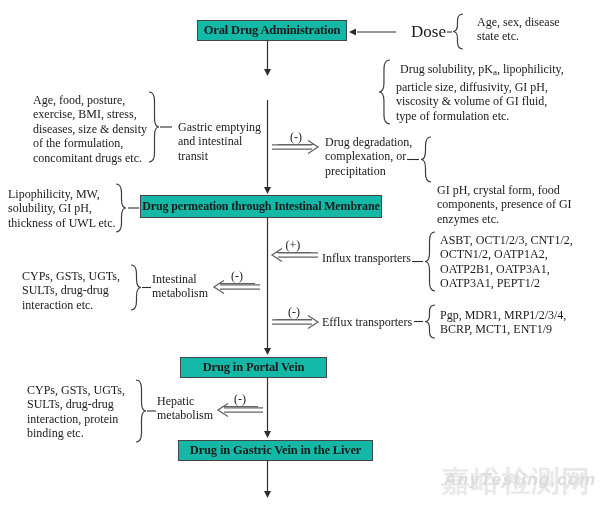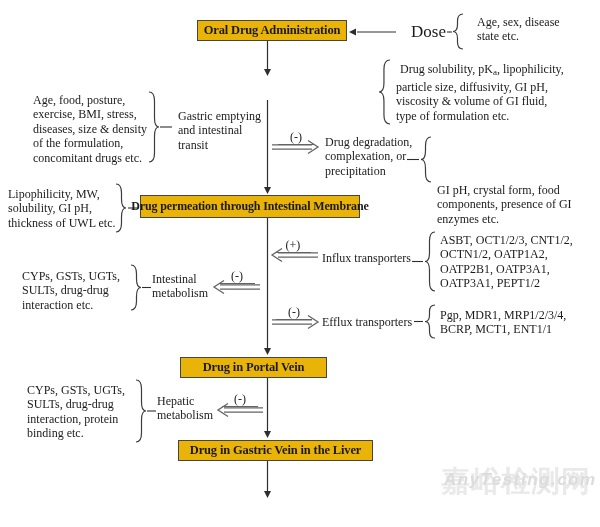--- a/index.html
+++ b/index.html
@@ -12,21 +12,21 @@
   .thin polygon { fill:#2e2e2e; stroke:none; }
   line.conn { stroke:#2e2e2e; stroke-width:1.1; }
   g.harrow line { stroke:#636363; stroke-width:1.3; }
   g.harrow path { stroke:#636363; stroke-width:1.3; fill:none; }
   path.brace { stroke:#3c3c3c; stroke-width:1.2; fill:none; }
   .txt {
     position:absolute; font-size:12px; line-height:14.4px;
     white-space:pre-line; letter-spacing:0;
   }
   .box {
-    position:absolute; border:1.2px solid #454545; background:#eab308;
+    position:absolute; border:1.2px solid #454545; background:#14b8a6;
     display:flex; align-items:center; justify-content:center;
     font-weight:bold; font-size:12px; white-space:nowrap; letter-spacing:-0.15px;
     box-sizing:border-box;
     font-family:Liberation Serif, serif;
   }
   .sign {
     position:absolute; width:36px; text-align:center; font-size:12px;
     line-height:12px; padding-bottom:1px; border-bottom:1.3px solid #636363;
   }
   sub.pka { font-size:9px; vertical-align:-2px; line-height:0; }
@@ -113,39 +113,39 @@
     <path class="brace" d="M 149 92 Q 154.5 92 154.5 101 L 154.5 118 Q 154.5 127 159 127 Q 154.5 127 154.5 136 L 154.5 153 Q 154.5 162 149 162"></path>
     <path class="brace" d="M 431 137 Q 425.5 137 425.5 146 L 425.5 150.5 Q 425.5 159.5 421 159.5 Q 425.5 159.5 425.5 168.5 L 425.5 173 Q 425.5 182 431 182"></path>
     <path class="brace" d="M 116 184 Q 121.5 184 121.5 193 L 121.5 199 Q 121.5 208 126 208 Q 121.5 208 121.5 217 L 121.5 223 Q 121.5 232 116 232"></path>
     <path class="brace" d="M 435 232 Q 429.5 232 429.5 241 L 429.5 252.5 Q 429.5 261.5 425 261.5 Q 429.5 261.5 429.5 270.5 L 429.5 282 Q 429.5 291 435 291"></path>
     <path class="brace" d="M 131 265 Q 136.5 265 136.5 274 L 136.5 278.5 Q 136.5 287.5 141 287.5 Q 136.5 287.5 136.5 296.5 L 136.5 301 Q 136.5 310 131 310"></path>
     <path class="brace" d="M 435 305 Q 429.5 305 429.5 311.6 L 429.5 314.9 Q 429.5 321.5 425 321.5 Q 429.5 321.5 429.5 328.1 L 429.5 331.4 Q 429.5 338 435 338"></path>
     <path class="brace" d="M 136 380 Q 141.5 380 141.5 389 L 141.5 402 Q 141.5 411 146 411 Q 141.5 411 141.5 420 L 141.5 433 Q 141.5 442 136 442"></path>
   </svg>
 
   <div class="box" style="left:197px; top:20px;  width:150px; height:21px; font-size:12.5px;">Oral Drug Administration</div>
-  <div class="box" style="left:140px; top:195px; width:220px; height:23px;">Drug permeation through Intestinal Membrane</div>
+  <div class="box" style="left:140px; top:195px; width:242px; height:23px;">Drug permeation through Intestinal Membrane</div>
   <div class="box" style="left:180px; top:357px; width:147px; height:21px; font-size:12.5px;">Drug in Portal Vein</div>
   <div class="box" style="left:178px; top:440px; width:195px; height:21px; font-size:12.5px;">Drug in Gastric Vein in the Liver</div>
 
   <div class="txt" style="left:411px; top:25px; font-size:17px;font-family:Liberation Serif, serif;">Dose</div>
   <div class="txt" style="left:477px; top:15px;">Age, sex, disease
 state etc.</div>
 
   <div class="txt" style="left:400px; top:62px; white-space:nowrap;"><span>Drug solubility, pK</span><sub class="pka">a</sub><span>, lipophilicity,</span></div>
   <div class="txt" style="left:396px; top:80px;">particle size, diffusivity,  GI pH,
 viscosity &amp; volume of GI fluid,
 type of formulation etc.</div>
 
   <div class="txt" style="left:33px;  top:93px;">Age, food, posture,
 exercise, BMI, stress,
 diseases, size &amp; density
 of the formulation,
 concomitant drugs etc.</div>
-  <div class="txt" style="left:178px; top:109px;">Gastric emptying
+  <div class="txt" style="left:178px; top:120px;">Gastric emptying
 and intestinal
 transit</div>
 
   <div class="txt" style="left:325px; top:135px;">Drug degradation,
 complexation, or
 precipitation</div>
   <div class="txt" style="left:437px; top:138px;margin-top:45px;">GI pH, crystal form, food
 components, presence of GI
 enzymes etc.</div>
 
@@ -160,21 +160,21 @@
 OATP3A1, PEPT1/2</div>
 
   <div class="txt" style="left:22px;  top:269px;">CYPs, GSTs, UGTs,
 SULTs, drug-drug
 interaction etc.</div>
   <div class="txt" style="left:152px; top:272px;">Intestinal
 metabolism</div>
 
   <div class="txt" style="left:322px; top:315px;">Efflux transporters</div>
   <div class="txt" style="left:440px; top:308px;">Pgp, MDR1, MRP1/2/3/4,
-BCRP, MCT1, ENT1/1</div>
+BCRP, MCT1, ENT1/9</div>
 
   <div class="txt" style="left:27px;  top:383px;">CYPs, GSTs, UGTs,
 SULTs, drug-drug
 interaction, protein
 binding etc.</div>
   <div class="txt" style="left:157px; top:394px;">Hepatic
 metabolism</div>
 
   <div class="sign" style="left:278px; top:131px;">(-)</div>
   <div class="sign" style="left:275px; top:239px;">(+)</div>

